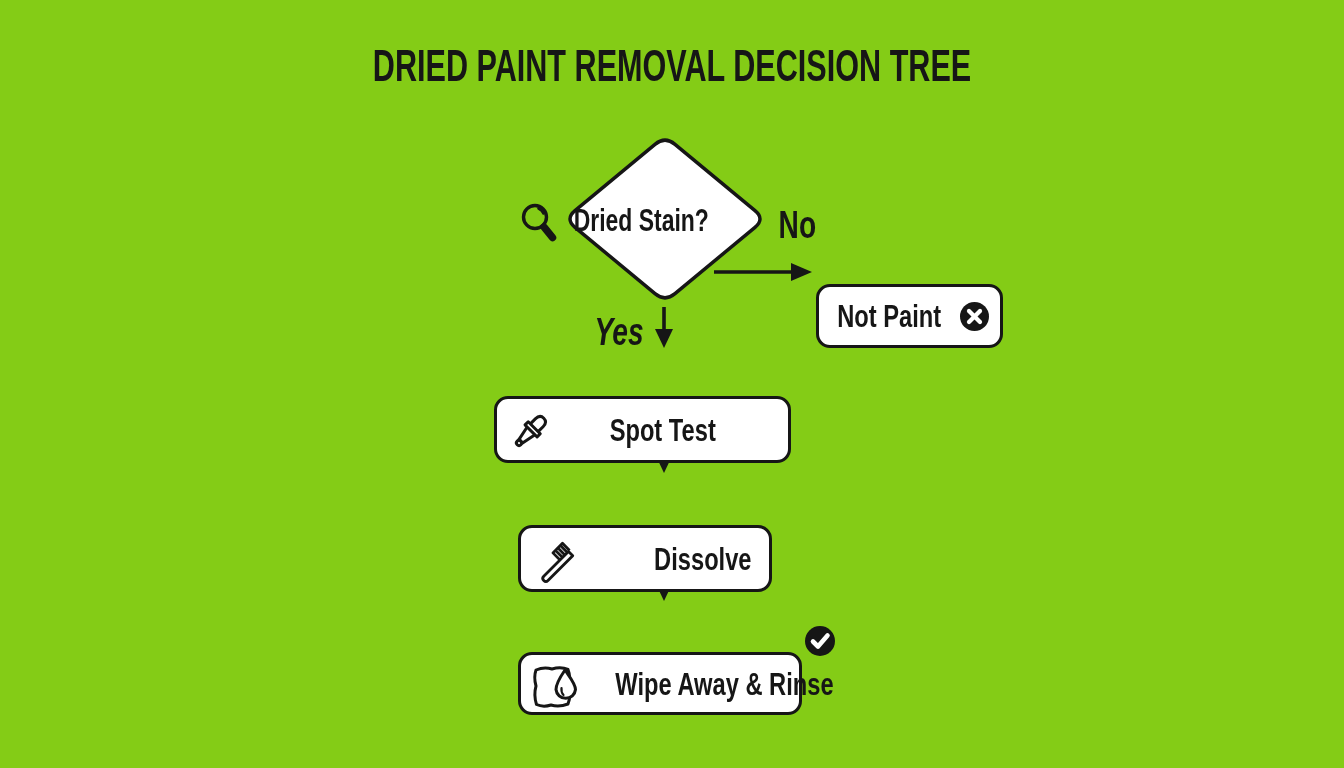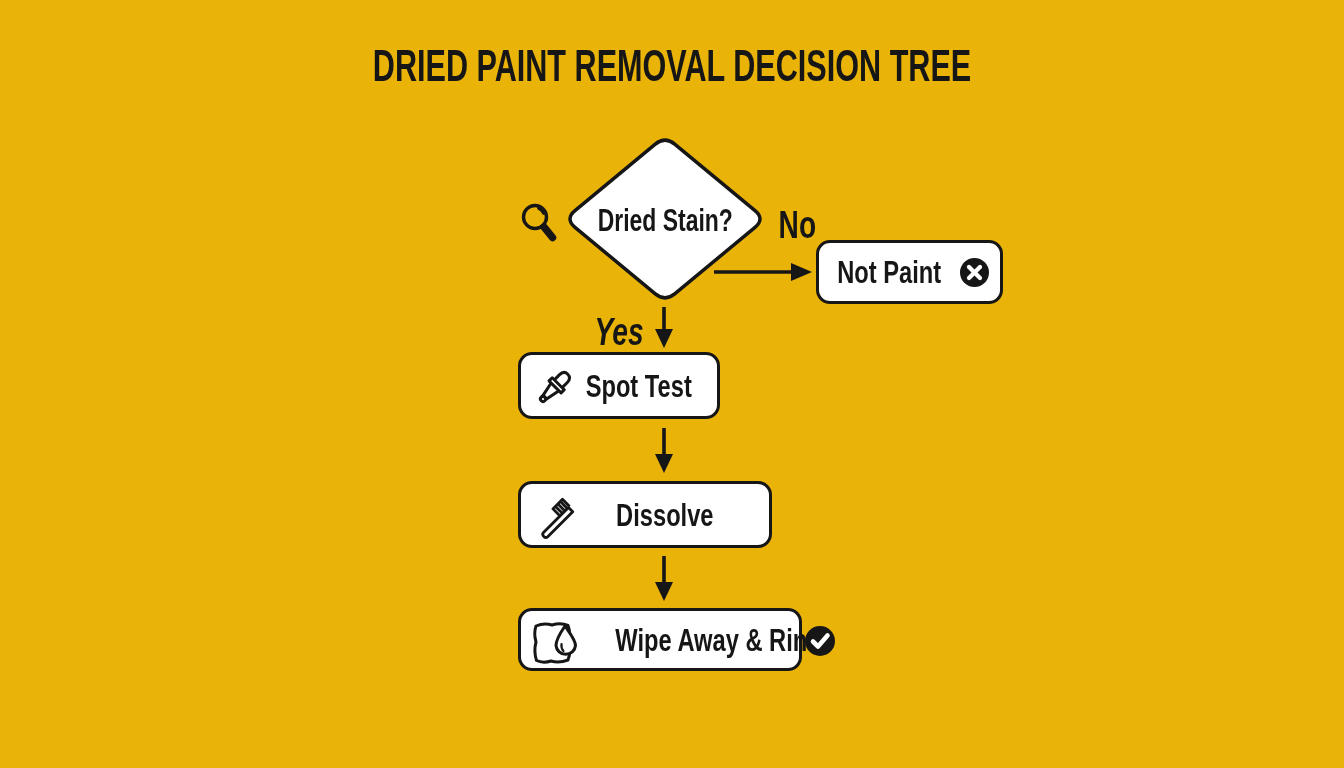--- a/index.html
+++ b/index.html
@@ -1,19 +1,19 @@
 <!DOCTYPE html>
 <html><head>
 <meta charset="utf-8">
 <style>
   html,body{margin:0;padding:0;}
   .canvas{
     position:relative;
     width:1344px;height:768px;
-    background:#eab308;
+    background:#84cc16;
     font-family:"Liberation Sans", sans-serif;
     color:#161616;
     overflow:hidden;
   }
   .abs{position:absolute;}
   .ctext{
     display:inline-block;
     transform:scaleX(0.74);
     transform-origin:center center;
     white-space:nowrap;
@@ -25,20 +25,21 @@
     font-size:45px;
     letter-spacing:0px;
   }
   .node-box{
     box-sizing:border-box;
     border:3.5px solid #161616;
     border-radius:14px;
     background:#ffffff;
     display:flex;
     align-items:center;
+    margin-top:44px;
   }
   .node-label{
     position:absolute;
     text-align:center;
     font-size:32px;
     line-height:1;
   }
   .branch-label{
     font-size:38px;
     font-weight:700;
@@ -54,21 +55,21 @@
 
 <div class="canvas">
 
   <div class="abs title">
     <span class="ctext" style="transform:scaleX(0.68);">DRIED PAINT REMOVAL DECISION TREE</span>
   </div>
 
   <svg class="abs" style="left:555px;top:128px;" width="220" height="182" viewBox="0 0 220 182">
     <path d="M120 16.3 L200 82.7 Q210 91 200 99.3 L120 165.7 Q110 174 100 165.7 L20 99.3 Q10 91 20 82.7 L100 16.3 Q110 8 120 16.3 Z" fill="#ffffff" stroke="#161616" stroke-width="3.5"></path>
   </svg>
-  <div class="abs diamond-label" style="left:555px;top:203px;width:220px;text-align:center;">
+  <div class="abs diamond-label" style="left:531px;top:203px;width:220px;text-align:center;">
     <span class="ctext">Dried Stain?</span>
   </div>
 
   <svg class="abs" style="left:512px;top:197px;" width="50" height="52" viewBox="0 0 50 52">
     <circle cx="23" cy="20" r="11.5" fill="none" stroke="#161616" stroke-width="3.4"></circle>
     <path d="M26.5 11.5 A 9 9 0 0 1 31.5 16.5" fill="none" stroke="#161616" stroke-width="2.6" stroke-linecap="round"></path>
     <line x1="32" y1="30" x2="40.5" y2="40.5" stroke="#161616" stroke-width="7.5" stroke-linecap="round"></line>
   </svg>
 
   <div class="abs branch-label" style="left:772px;top:204px;width:48px;text-align:center;">
@@ -102,21 +103,21 @@
     <div class="node-label" style="left:0px;right:40px;">
       <span class="ctext">Not Paint</span>
     </div>
     <svg class="abs" style="right:10px;top:14px;" width="31" height="31" viewBox="0 0 31 31">
       <circle cx="15.5" cy="15.5" r="14.5" fill="#161616"></circle>
       <line x1="10" y1="10" x2="21" y2="21" stroke="#ffffff" stroke-width="4.2" stroke-linecap="round"></line>
       <line x1="21" y1="10" x2="10" y2="21" stroke="#ffffff" stroke-width="4.2" stroke-linecap="round"></line>
     </svg>
   </div>
 
-  <div class="abs node-box" style="left:518px;top:352px;width:202px;height:67px;">
+  <div class="abs node-box" style="left:494px;top:352px;width:297px;height:67px;">
     <svg class="abs" style="left:7px;top:7px;" width="52" height="52" viewBox="0 0 52 52">
       <g transform="rotate(45 26 26)" fill="none" stroke="#161616" stroke-width="3" stroke-linejoin="round">
         <path d="M20.5 20 L20.5 13 Q20.5 6.5 26 6.5 Q31.5 6.5 31.5 13 L31.5 20"></path>
         <path d="M17.5 20 L34.5 20 L34.5 24.5 L17.5 24.5 Z"></path>
         <path d="M20.5 24.5 L23.5 39 L28.5 39 L31.5 24.5"></path>
         <circle cx="26" cy="41.5" r="2.6"></circle>
       </g>
     </svg>
     <div class="node-label" style="left:40px;right:0px;">
       <span class="ctext">Spot Test</span>
@@ -126,21 +127,21 @@
   <div class="abs node-box" style="left:518px;top:481px;width:254px;height:67px;">
     <svg class="abs" style="left:7px;top:7px;" width="52" height="52" viewBox="0 0 52 52">
       <g transform="rotate(-45 26 26)" fill="none" stroke="#161616" stroke-width="2.8" stroke-linejoin="round">
         <path d="M8 29.5 Q5 29.5 5 32.5 Q5 35.5 8 35.5 L43 35.5 L43 29.5 Z"></path>
         <path d="M31 29.5 L31 19.5 L44.5 19.5 L44.5 29.5"></path>
         <line x1="34.5" y1="20" x2="34.5" y2="29"></line>
         <line x1="38" y1="20" x2="38" y2="29"></line>
         <line x1="41.5" y1="20" x2="41.5" y2="29"></line>
       </g>
     </svg>
-    <div class="node-label" style="left:40px;right:0px;">
+    <div class="node-label" style="left:40px;right:0px;text-align:right;">
       <span class="ctext">Dissolve</span>
     </div>
   </div>
 
   <div class="abs node-box" style="left:518px;top:608px;width:284px;height:63px;">
     <svg class="abs" style="left:8px;top:6px;" width="54" height="52" viewBox="0 0 54 52">
       <path d="M7 9 Q15 5.5 23 8 Q32 5.5 39 8.5 Q42 16 39.5 24 Q42.5 34 39 43 Q30 46.5 22 44 Q14 46.5 7.5 43.5 Q4.5 34 7 25 Q4.5 16 7 9 Z" fill="none" stroke="#161616" stroke-width="3" stroke-linejoin="round"></path>
       <path d="M36 9 C 30.5 17 27 23 27 28.5 A 9.8 9.8 0 0 0 46.5 28.5 C 46.5 23 41.5 17 36 9 Z" fill="#ffffff" stroke="#161616" stroke-width="3" stroke-linejoin="round"></path>
       <path d="M32.5 27 Q32 31.5 34.5 34" fill="none" stroke="#161616" stroke-width="2.2" stroke-linecap="round"></path>
     </svg>

